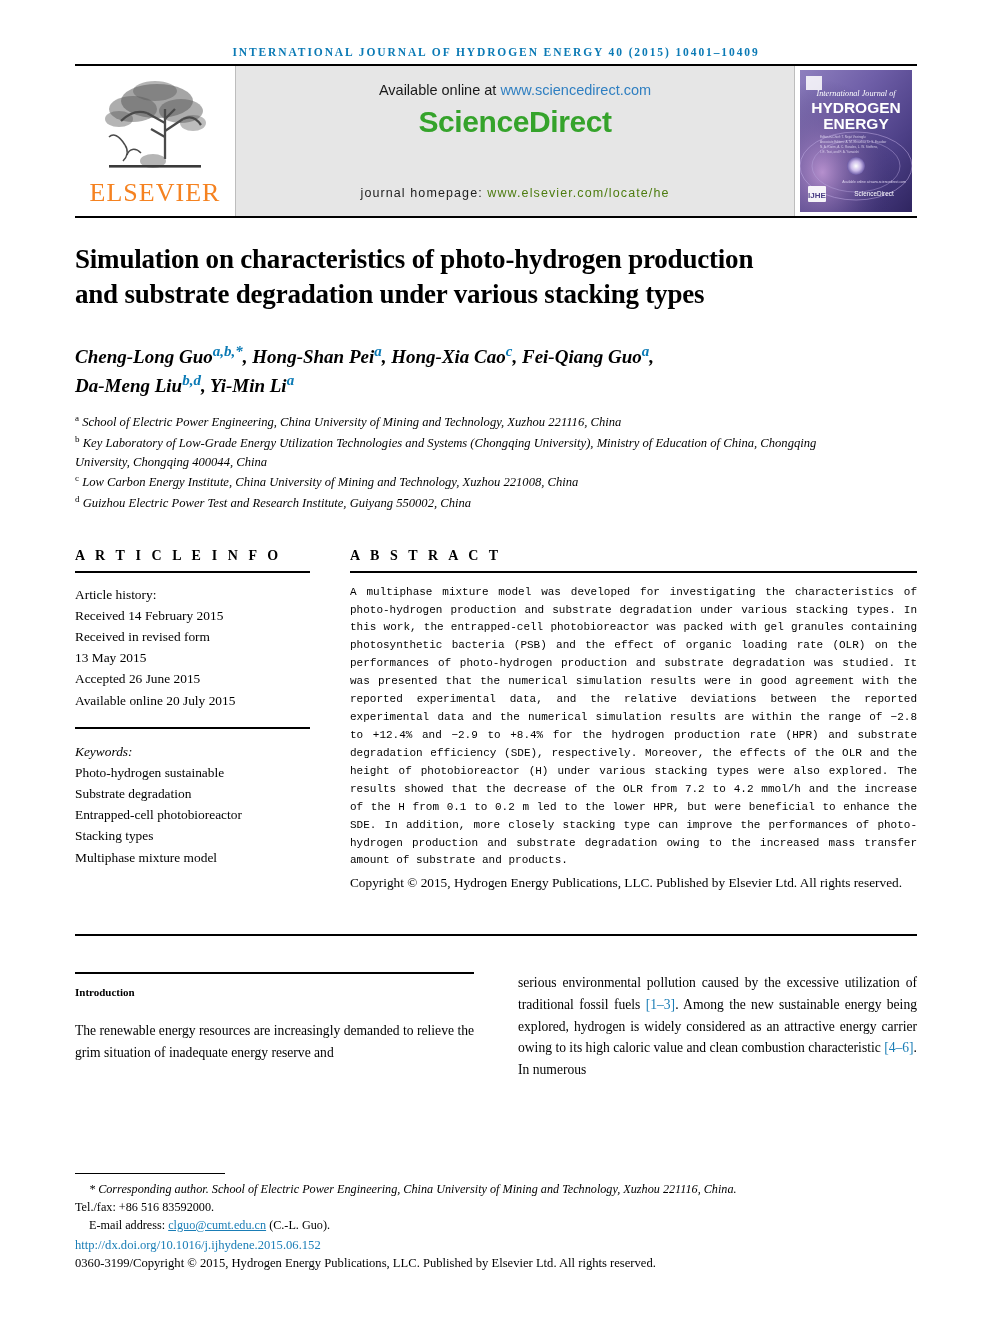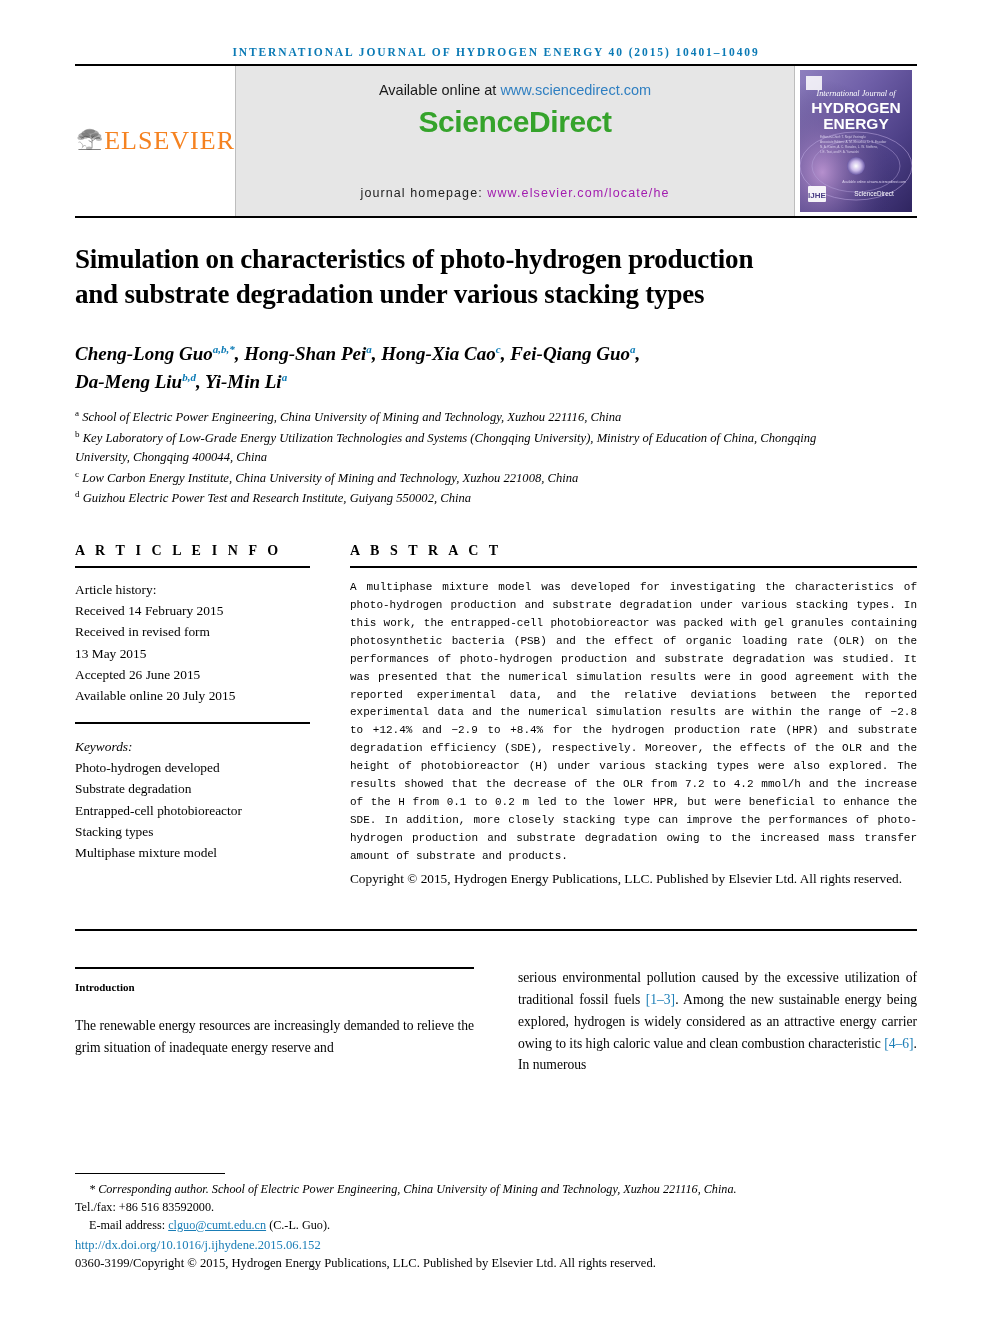--- a/index.html
+++ b/index.html
@@ -33,21 +33,21 @@
   .masthead {
     display: flex;
     height: 152px;
     border-bottom: 2.5px solid #000;
     align-items: stretch;
   }
   .mast-logo {
     width: 160px;
     flex: 0 0 160px;
     display: flex;
-    flex-direction: row;
+    flex-direction: column;
     align-items: center;
     justify-content: center;
     background: #fff;
     padding: 4px 0 6px;
   }
   .tree-svg { display: block; }
   .elsevier-word {
     color: #f58220;
     font-family: "Liberation Serif", serif;
     font-size: 26px;
@@ -78,21 +78,21 @@
     letter-spacing: -0.4px;
   }
   .homepage {
     position: absolute;
     bottom: 16px;
     font-family: "Liberation Sans", sans-serif;
     font-size: 12.5px;
     letter-spacing: 1.1px;
     color: #222;
   }
-  .homepage a { color: #a21caf; text-decoration: none; }
+  .homepage a { color: #4d7c0f; text-decoration: none; }
   .mast-cover {
     width: 122px;
     flex: 0 0 122px;
     padding: 4px;
     display: flex;
     align-items: center;
     justify-content: center;
   }
 
   
@@ -124,21 +124,21 @@
   
   .authors {
     font-family: "Liberation Serif", serif;
     font-style: italic;
     font-weight: bold;
     font-size: 19px;
     line-height: 1.45;
     margin-top: 28px;
     max-width: 700px;
   }
-  .authors sup { color: #0b7ab5; font-size: 11px; font-weight: bold; }
+  .authors sup { color: #0b7ab5; font-size: 15px; font-weight: bold; }
   .affils {
     margin-top: 12px;
     font-family: "Liberation Serif", serif;
     font-style: italic;
     font-size: 12.6px;
     line-height: 1.54;
     max-width: 760px;
   }
   .affils sup { font-size: 9px; font-style: normal; }
 
@@ -350,21 +350,21 @@
         <div>Article history:</div>
         <div>Received 14 February 2015</div>
         <div>Received in revised form</div>
         <div>13 May 2015</div>
         <div>Accepted 26 June 2015</div>
         <div>Available online 20 July 2015</div>
       </div>
       <div class="hist-sep"></div>
       <div class="kw-list">
         <div class="kw-title">Keywords:</div>
-        <div>Photo-hydrogen developed</div>
+        <div>Photo-hydrogen sustainable</div>
         <div>Substrate degradation</div>
         <div>Entrapped-cell photobioreactor</div>
         <div>Stacking types</div>
         <div>Multiphase mixture model</div>
       </div>
     </div>
 
     <div class="col-right">
       <div class="sec-head">A B S T R A C T</div>
       <div class="hr-thin"></div>

